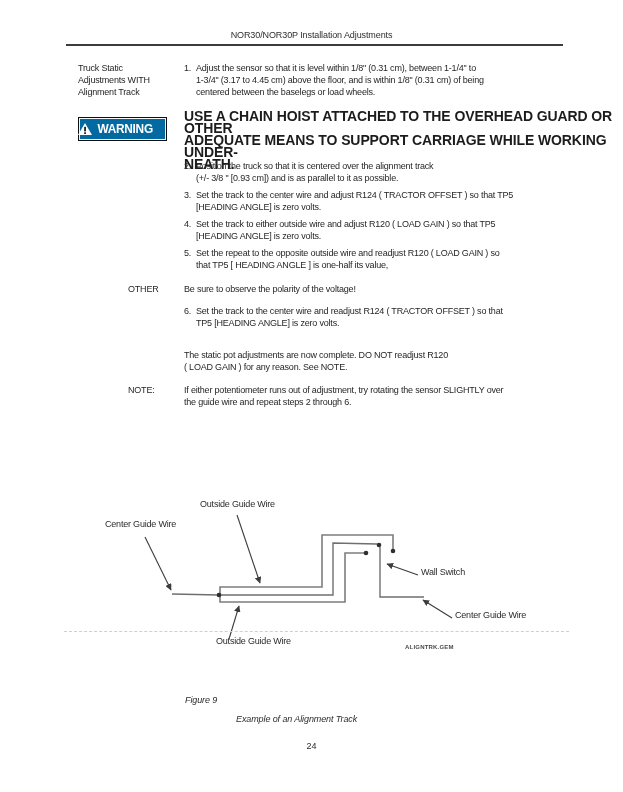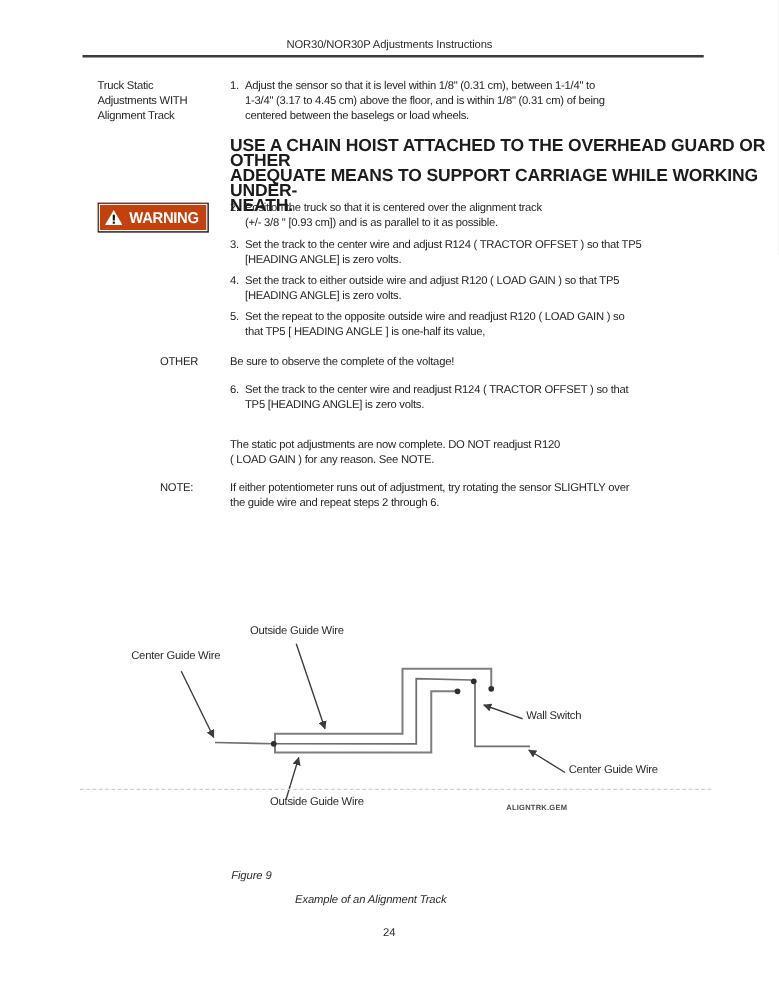--- a/index.html
+++ b/index.html
@@ -11,43 +11,42 @@
   .t{font-size:9px;line-height:12px;letter-spacing:-0.2px;white-space:pre-line;}
   .header-title{top:30px;left:0;right:0;text-align:center;font-size:9px;letter-spacing:-0.1px;color:#2e2e2e;}
   .header-rule{top:44px;left:66px;width:497px;height:2px;background:#3c3c3c;}
   .section-label{top:62px;left:78px;width:110px;}
   .step{display:flex;}
   .step .num{width:12px;flex:0 0 12px;}
   .steps-col{left:184px;}
   .note-label{left:128px;}
   .note-text{left:184px;}
   .warn-badge{
-    top:117px;left:78px;width:89px;height:24px;background:#c2410c;
-    display:flex;align-items:center;justify-content:center;gap:4px;
+    top:117px;left:78px;width:89px;height:24px;background:#0369a1;
+    display:flex;align-items:center;gap:4px;
     box-shadow:inset 0 0 0 1px #101010, inset 0 0 0 2px #f5f5f5;
-    margin-top:45px;
   }
   .warn-badge span{color:#ffffff;font-weight:bold;font-size:12.5px;letter-spacing:-0.3px;transform:scaleX(0.95);}
   .warn-text{top:110px;left:184px;font-weight:bold;font-size:14px;line-height:12px;letter-spacing:-0.1px;white-space:pre-line;color:#1c1c1c;}
   .fig-label{font-size:9px;letter-spacing:-0.2px;color:#2b2b2b;white-space:nowrap;}
   .file-tag{font-size:6px;font-weight:bold;letter-spacing:0.2px;color:#4a4a4a;}
   .caption{font-style:italic;font-size:9px;letter-spacing:-0.1px;color:#2b2b2b;white-space:nowrap;text-align:center;}
   .page-num{top:741px;left:0;right:0;text-align:center;font-size:9px;color:#2b2b2b;}
   .scan-line{top:631px;left:64px;width:505px;border-top:1px dashed #cfcfcf;height:0;}
   svg .wire{fill:none;stroke:#7e7e7e;stroke-width:1.6;}
   svg .cwire{fill:none;stroke:#6f6f6f;stroke-width:1.4;}
   svg .leader{fill:none;stroke:#3c3c3c;stroke-width:1.1;}
   svg .dot{fill:#2f2f2f;}
 </style>
 </head>
 <body>
 
 <div class="page">
 
-  <div class="abs header-title">NOR30/NOR30P Adjustments Instructions</div>
+  <div class="abs header-title">NOR30/NOR30P Installation Adjustments</div>
   <div class="abs header-rule"></div>
 
   <div class="abs t section-label">Truck Static
 Adjustments WITH
 Alignment Track</div>
 
   <div class="abs t steps-col step" style="top:62px;">
     <span class="num">1.</span>
     <span>Adjust the sensor so that it is level within 1/8" (0.31 cm), between 1-1/4" to
 1-3/4" (3.17 to 4.45 cm) above the floor, and is within 1/8" (0.31 cm) of being
@@ -81,21 +80,21 @@
     <span>Set the track to either outside wire and adjust R120 ( LOAD GAIN ) so that TP5
 [HEADING ANGLE] is zero volts.</span>
   </div>
   <div class="abs t steps-col step" style="top:247px;">
     <span class="num">5.</span>
     <span>Set the repeat to the opposite outside wire and readjust R120 ( LOAD GAIN ) so
 that TP5 [ HEADING ANGLE ] is one-half its value,</span>
   </div>
 
   <div class="abs t note-label" style="top:283px;">OTHER</div>
-  <div class="abs t note-text" style="top:283px;">Be sure to observe the complete of the voltage!</div>
+  <div class="abs t note-text" style="top:283px;">Be sure to observe the polarity of the voltage!</div>
 
   <div class="abs t steps-col step" style="top:305px;">
     <span class="num">6.</span>
     <span>Set the track to the center wire and readjust R124 ( TRACTOR OFFSET ) so that
 TP5 [HEADING ANGLE] is zero volts.</span>
   </div>
 
   <div class="abs t" style="top:349px;left:184px;">The static pot adjustments are now complete. DO NOT readjust R120
 ( LOAD GAIN ) for any reason. See NOTE.</div>
 

